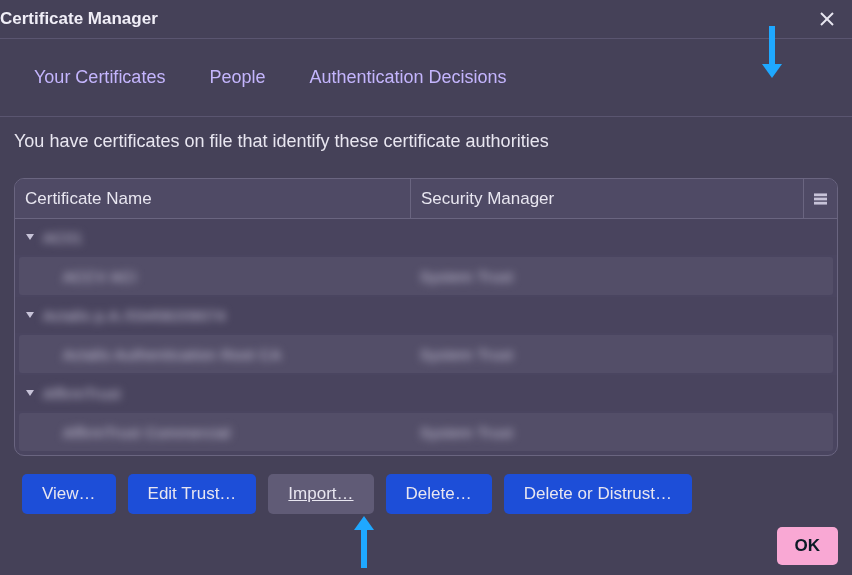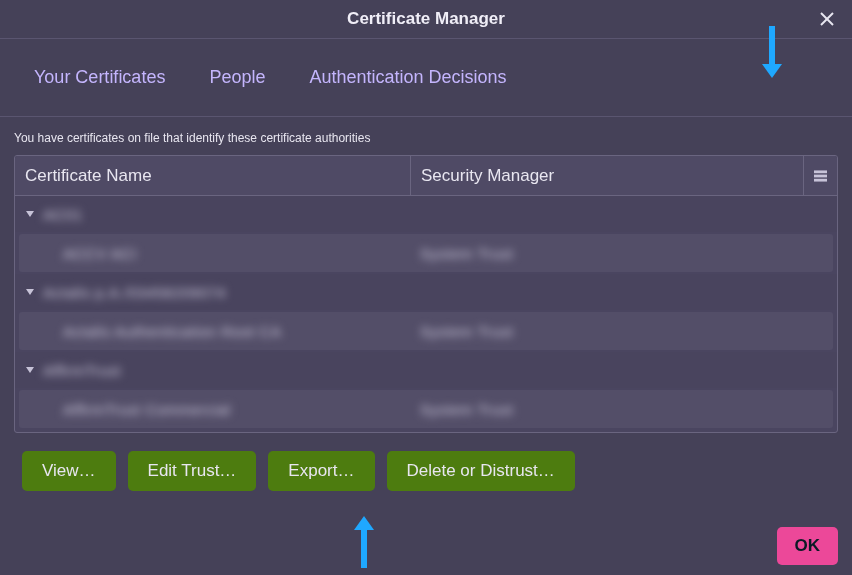--- a/index.html
+++ b/index.html
@@ -10,21 +10,21 @@
     color: #e8e6f0;
     font-size: 15px;
     position: relative;
   }
 
   
   .titlebar {
     height: 38px;
     display: flex;
     align-items: center;
-    justify-content: center;
+    justify-content: flex-start;
     position: relative;
   }
   .titlebar .title {
     font-size: 17px;
     font-weight: 600;
     color: #f0eef7;
   }
   .close-icon {
     position: absolute;
     right: 14px;
@@ -62,28 +62,28 @@
     white-space: nowrap;
   }
   .tab.active {
     color: #00d5ff;
     border-bottom: 2px solid #00d5ff;
   }
 
   
   .desc {
     padding: 14px 14px 10px 14px;
-    font-size: 12px;
+    font-size: 18px;
   }
 
   
   .table-wrap {
-    margin: 0 14px 0 14px;
+    margin: 16px 14px 0 14px;
     border: 1px solid #6a6580;
-    border-radius: 3px;
+    border-radius: 10px;
     height: 278px;
     background: #4a4560;
     overflow: hidden;
     position: relative;
   }
   .thead {
     display: flex;
     height: 40px;
     background: #4f4a65;
     border-bottom: 1px solid #6a6580;
@@ -140,42 +140,42 @@
     letter-spacing: 0.5px;
   }
 
   
   .actions {
     display: flex;
     gap: 12px;
     padding: 18px 14px 0 22px;
   }
   .btn {
-    background: #4d7c0f;
+    background: #1d4ed8;
     border: none;
     border-radius: 5px;
     color: #e8e6f0;
     font-size: 17px;
     padding: 10px 20px;
     cursor: pointer;
     font-family: inherit;
   }
   .btn.highlight {
     background: #605b76;
     text-decoration: underline;
   }
 
   
   .ok-wrap {
     position: absolute;
     right: 14px;
     bottom: 10px;
   }
   .ok-btn {
-    background: #ec4899;
+    background: #f9a8d4;
     color: #0a1a25;
     border: none;
     border-radius: 5px;
     font-size: 17px;
     font-weight: 600;
     padding: 9px 18px;
     cursor: pointer;
     font-family: inherit;
   }
 
@@ -261,21 +261,22 @@
       <div class="tcell name"><span class="redact">AffirmTrust Commercial</span></div>
       <div class="tcell device"><span class="redact">System Trust</span></div>
     </div>
 
   </div>
 </div>
 
 <div class="actions">
   <button class="btn">View…</button>
   <button class="btn">Edit Trust…</button>
-  <button class="btn">Export…</button>
+  <button class="btn highlight">Import…</button>
+  <button class="btn">Delete…</button>
   <button class="btn">Delete or Distrust…</button>
 </div>
 
 <div class="ok-wrap">
   <button class="ok-btn">OK</button>
 </div>
 
 <div class="arrow" style="left:760px; top:24px;">
   <svg width="24" height="54" viewBox="0 0 24 54">
     <line x1="12" y1="2" x2="12" y2="42" stroke="#1fa8ff" stroke-width="6"></line>

